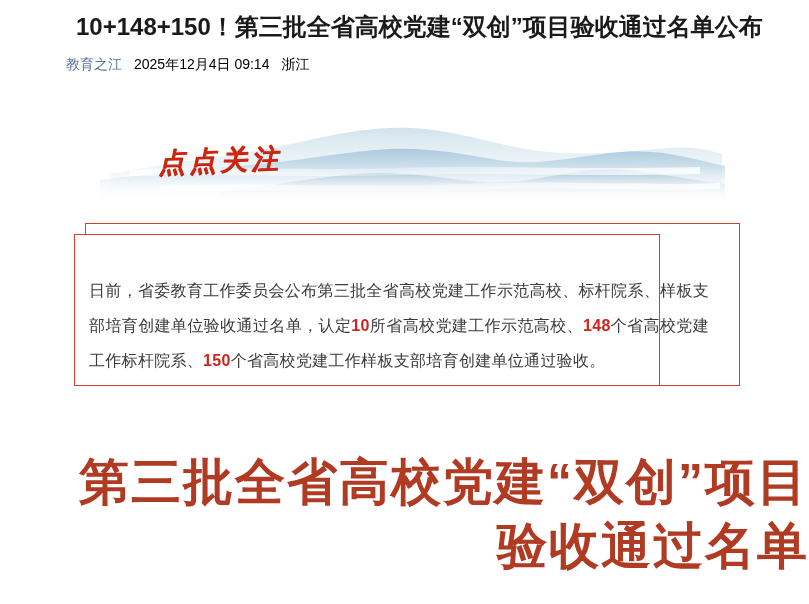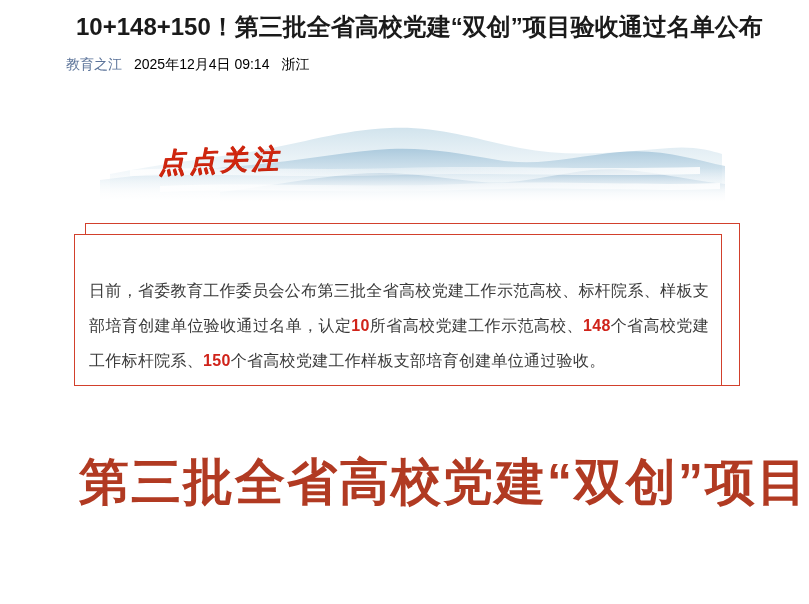--- a/index.html
+++ b/index.html
@@ -92,21 +92,21 @@
     right: 0px;
     height: 163px;
     border: 1.5px solid #d2402c;
     box-sizing: border-box;
     background: #ffffff;
   }
   .frame-inner {
     position: absolute;
     left: 0px;
     top: 11px;
-    width: 648px;
+    width: 586px;
     height: 152px;
     border: 1.5px solid #d2402c;
     box-sizing: border-box;
     background: #ffffff;
   }
   .summary-text {
     position: absolute;
     left: 14px;
     top: 22px;
     width: 620px;
@@ -202,13 +202,14 @@
 
 <div class="summary-wrap">
   <div class="frame-outer" style="border-color: rgb(210, 64, 44);"></div>
   <div class="frame-inner" style="border-color: rgb(210, 64, 44);">
     <p class="summary-text"><span>日前，省委教育工作委员会公布第三批全省高校党建工作示范高校、标杆院系、样板支部培育创建单位验收通过名单，认定</span><span class="num" style="color: rgb(208, 35, 26);">10</span><span>所省高校党建工作示范高校、</span><span class="num" style="color: rgb(208, 35, 26);">148</span><span>个省高校党建工作标杆院系、</span><span class="num" style="color: rgb(208, 35, 26);">150</span><span>个省高校党建工作样板支部培育创建单位通过验收。</span></p>
   </div>
 </div>
 
 <div class="poster-heading" style="color: rgb(177, 58, 34);">
   <span class="poster-line">第三批全省高校党建“双创”项目</span>
+  <span class="poster-line">验收通过名单</span>
 </div>
 
 </body></html>

